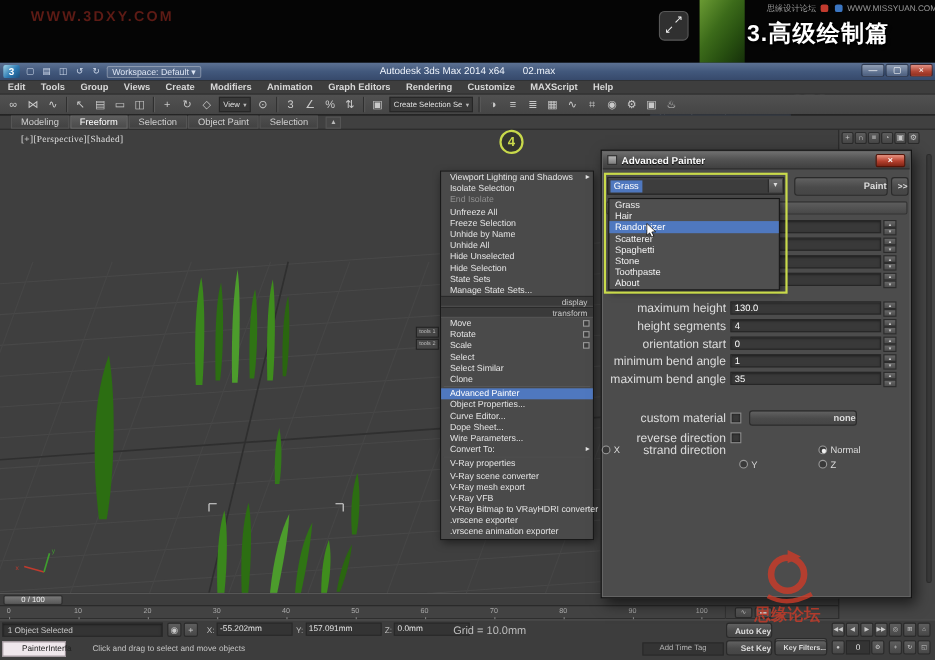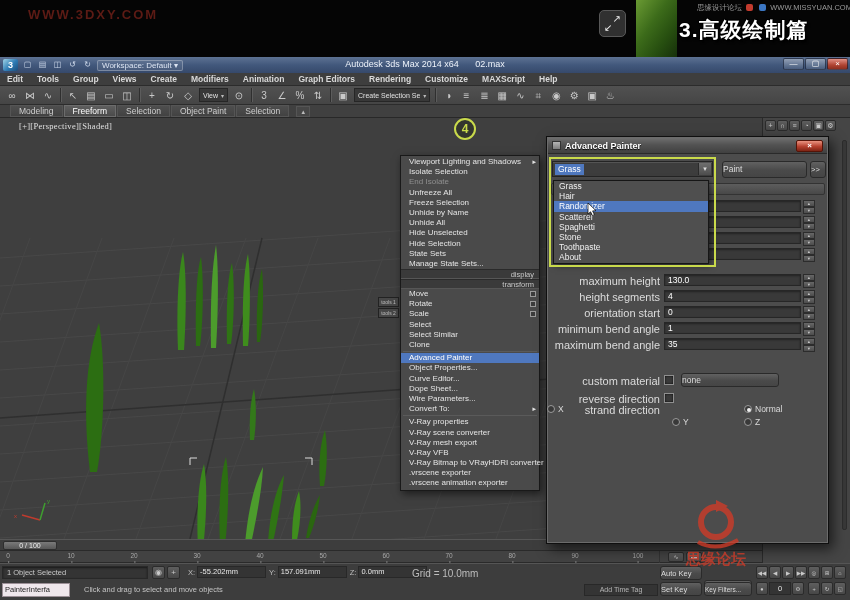--- a/index.html
+++ b/index.html
@@ -107,21 +107,21 @@
   #dlg-close{position:absolute;right:4px;top:2px;width:27px;height:12px;
      background:linear-gradient(#ea9380,var(--close-red,#b5402e) 55%,#7e2414);border:1px solid #541408;border-radius:2px;
      color:#fff;font-size:8px;line-height:10px;text-align:center;font-weight:bold;}
   .dlg-combo{position:absolute;left:5px;top:24px;width:161px;height:16px;background:#3d3d3d;border:1px solid #242424;
      box-shadow:inset 0 1px 0 rgba(255,255,255,.12);}
   #combo-value{position:absolute;left:2px;top:2px;padding:0 3px;height:11px;line-height:11px;font-size:8.5px;color:#fff;
      background:var(--accent-blue,#4f78bf);}
   #combo-arrow{position:absolute;right:1px;top:1px;width:13px;height:12px;background:linear-gradient(#6f6f6f,#4e4e4e);
      border-left:1px solid #2a2a2a;color:#ddd;font-size:7px;text-align:center;line-height:11px;}
   .max-btn{background:linear-gradient(#616161,#4a4a4a 55%,#454545);border:1px solid #2a2a2a;border-radius:3px;
-     color:#ddd;font-size:8.5px;text-align:left;}
+     color:#ddd;font-size:8.5px;text-align:right;font-weight:bold;}
   #paint-btn{position:absolute;left:175px;top:24px;width:85px;height:17px;line-height:15px;}
   #expand-btn{position:absolute;left:263px;top:24px;width:16px;height:17px;line-height:15px;font-size:7.5px;}
   #rollbar{position:absolute;left:4px;top:46px;width:274px;height:12px;background:linear-gradient(#5d5d5d,#484848);
      border:1px solid #333;border-radius:2px;z-index:1;}
   #hidden-rows{position:absolute;left:0;top:62px;width:283px;z-index:1;}
   #param-rows{position:absolute;left:0;top:136px;width:283px;}
   .p-row{position:relative;height:16px;}
   .p-label{position:absolute;left:0;top:2px;width:113px;text-align:right;font-size:11px;color:#dcdcdc;white-space:nowrap;}
   .p-field{position:absolute;left:117px;top:1px;width:137px;height:12px;background:#393939;border:1px solid #262626;
      box-shadow:inset 0 1px 2px rgba(0,0,0,.4);color:#fff;font-size:8.5px;line-height:10px;padding-left:3px;}
@@ -166,22 +166,22 @@
   #sel-status{position:absolute;left:2px;top:2px;width:146px;height:13px;background:#343434;border:1px solid #282828;
      box-shadow:inset 0 1px 2px rgba(0,0,0,.5);color:#c8c8c8;font-size:7.5px;line-height:11px;padding-left:4px;}
   #status-toggles{position:absolute;left:152px;top:2px;display:flex;gap:2px;}
   #status-toggles .sb-icon{width:13px;height:13px;font-size:8px;line-height:12px;}
   #coord-fields{position:absolute;left:188px;top:2px;display:flex;align-items:center;gap:3px;}
   .coord-pair{display:flex;align-items:center;gap:2px;}
   .coord-axis{font-size:7.5px;color:#bdbdbd;}
   .coord-field{width:69px;height:12px;background:#343434;border:1px solid #282828;color:#e6e6e6;font-size:7.5px;
      line-height:10px;padding-left:2px;}
   #grid-label{position:absolute;left:412px;top:4px;font-size:10px;color:#bdbdbd;}
-  #listener{position:absolute;left:2px;top:19px;width:68px;height:14px;background:#efe7ec;border:1px solid #9b8f96;
-     color:#222;font-size:7.5px;line-height:12px;padding-left:2px;}
+  #listener{position:absolute;left:2px;top:19px;width:58px;height:14px;background:#efe7ec;border:1px solid #9b8f96;
+     color:#222;font-size:7.5px;line-height:12px;padding-left:17px;}
   #prompt{position:absolute;left:84px;top:21px;font-size:7.5px;color:#c4c4c4;}
   #add-time-tag{position:absolute;left:584px;top:20px;width:74px;height:12px;background:#343434;border:1px solid #282828;
      color:#b5b5b5;font-size:7px;line-height:10px;text-align:center;}
   #autokey{position:absolute;left:660px;top:2px;width:42px;height:14px;line-height:13px;font-size:7.5px;}
   #keymode{position:absolute;left:704px;top:16px;width:48px;height:14px;line-height:13px;font-size:7.5px;}
   #setkey{position:absolute;left:660px;top:18px;width:42px;height:14px;line-height:13px;font-size:7.5px;}
   #keyfilters{position:absolute;left:704px;top:18px;width:48px;height:14px;line-height:13px;font-size:6.5px;}
   #transport-1{position:absolute;left:756px;top:2px;display:flex;gap:1px;}
   #transport-2{position:absolute;left:756px;top:18px;display:flex;gap:1px;align-items:center;}
   .frame-field{width:22px;height:13px;background:#343434;border:1px solid #282828;color:#e6e6e6;font-size:7.5px;

